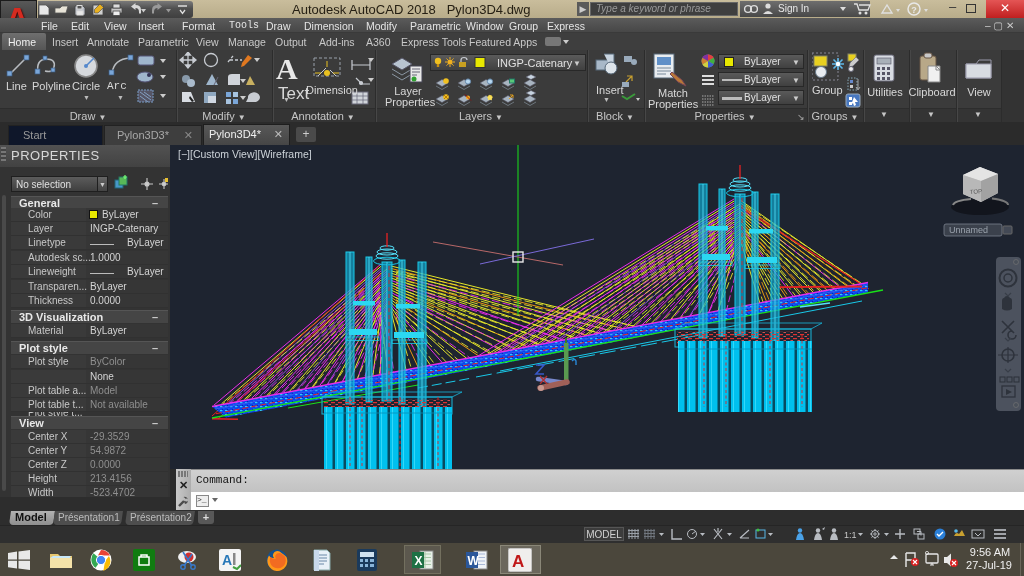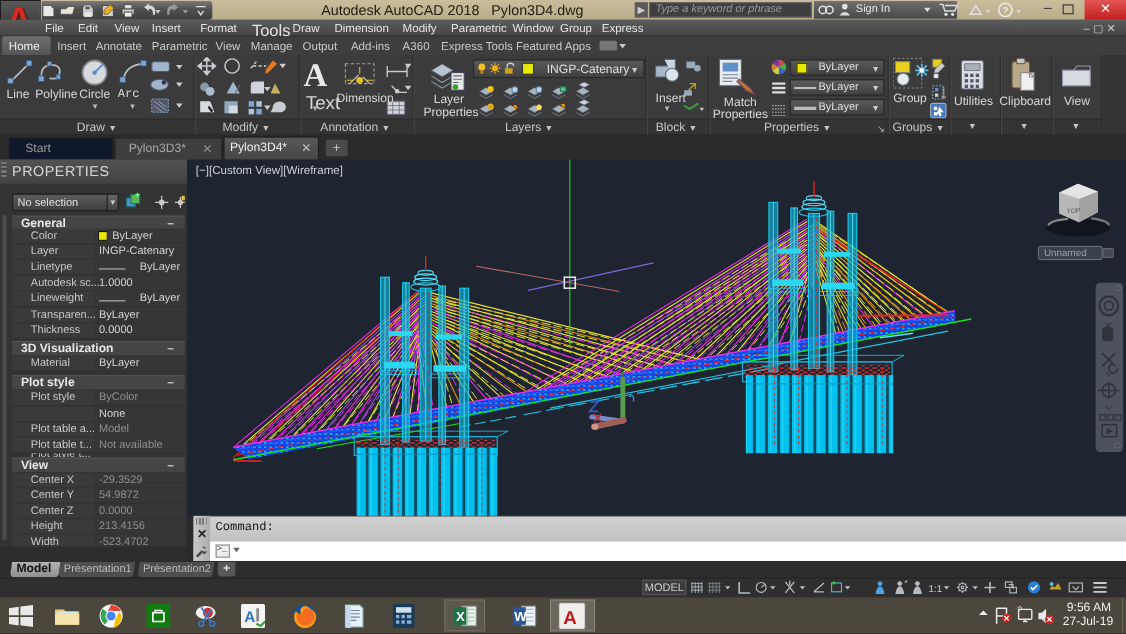--- a/index.html
+++ b/index.html
@@ -62,21 +62,21 @@
 <div class="abs" style="left:966px;top:4px;width:10px;height:9px;border:1.5px solid #333;"></div>
 <div class="abs" style="left:986px;top:0;width:38px;height:18px;background:linear-gradient(#e45555,#c01f1f);"></div>
 <div class="abs" style="left:986px;top:1px;width:38px;height:14px;color:#fff;font-size:12px;text-align:center;line-height:15px;">✕</div>
 
 <div class="abs" style="left:0;top:18px;width:1024px;height:15px;background:linear-gradient(#5b5b5b,#474747);border-bottom:1px solid #3a3a3a;"></div>
 <div class="abs" style="left:41px;top:20px;font-size:10.5px;color:#e4e4e4;">File</div>
 <div class="abs" style="left:71px;top:20px;font-size:10.5px;color:#e4e4e4;">Edit</div>
 <div class="abs" style="left:104px;top:20px;font-size:10.5px;color:#e4e4e4;">View</div>
 <div class="abs" style="left:138px;top:20px;font-size:10.5px;color:#e4e4e4;">Insert</div>
 <div class="abs" style="left:182px;top:20px;font-size:10.5px;color:#e4e4e4;">Format</div>
-<div class="abs" style="left:229px;top:20px;font-size:15px;color:#e4e4e4;">Tools</div>
+<div class="abs" style="left:229px;top:20px;font-size:10px;color:#e4e4e4;font-family:Liberation Mono, monospace;">Tools</div>
 <div class="abs" style="left:266px;top:20px;font-size:10.5px;color:#e4e4e4;">Draw</div>
 <div class="abs" style="left:304px;top:20px;font-size:10.5px;color:#e4e4e4;">Dimension</div>
 <div class="abs" style="left:366px;top:20px;font-size:10.5px;color:#e4e4e4;">Modify</div>
 <div class="abs" style="left:410px;top:20px;font-size:10.5px;color:#e4e4e4;">Parametric</div>
 <div class="abs" style="left:466px;top:20px;font-size:10.5px;color:#e4e4e4;">Window</div>
 <div class="abs" style="left:509px;top:20px;font-size:10.5px;color:#e4e4e4;">Group</div>
 <div class="abs" style="left:547px;top:20px;font-size:10.5px;color:#e4e4e4;">Express</div>
 <div class="abs" style="left:985px;top:20px;width:36px;height:11px;color:#ccc;font-size:10px;letter-spacing:3px;">–▢✕</div>
 <div class="abs" style="left:0;top:33px;width:1024px;height:17px;background:#3e3e3e;"></div>
 <div class="abs" style="left:2px;top:33px;width:44px;height:17px;background:linear-gradient(#6f6f6f,#555);border-radius:2px 2px 0 0;"></div>

